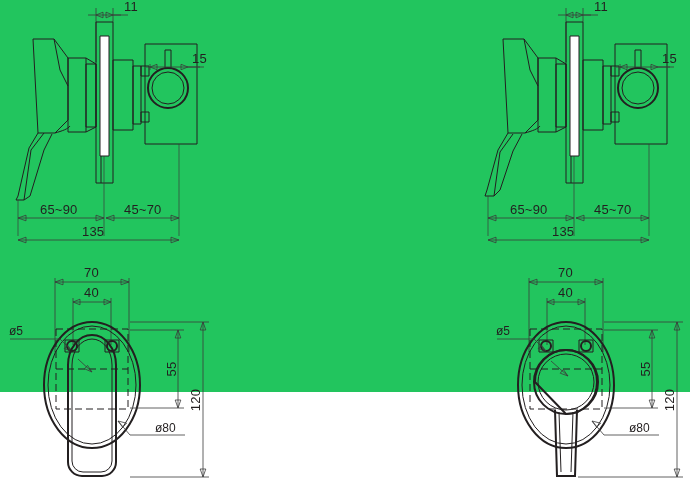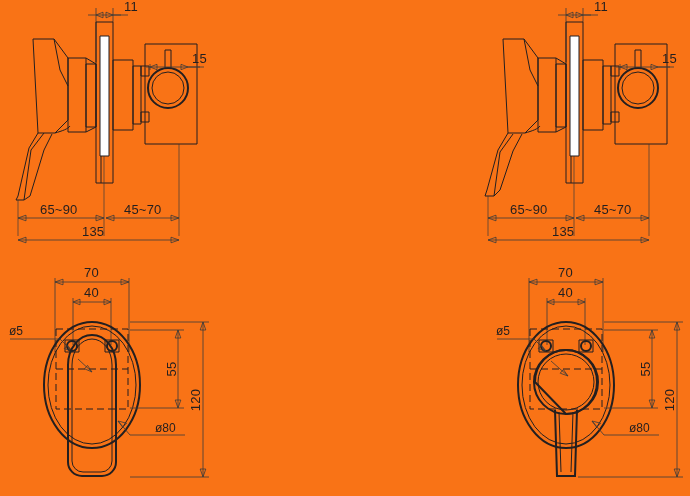--- a/index.html
+++ b/index.html
@@ -13,22 +13,22 @@
     height: 496px;
     font-family: "Liberation Sans", sans-serif;
     overflow: hidden;
     position: relative;
   }
   #sheet {
     position: absolute;
     left: 0;
     top: 0;
     width: 690px;
-    height: 496px;
-    background: #f97316;
+    height: 392px;
+    background: #22c55e;
   }
   svg.drawing {
     display: block;
     width: 690px;
     height: 496px;
   }
   .ln {
     stroke: #231f20;
     fill: none;
     stroke-width: 1;

